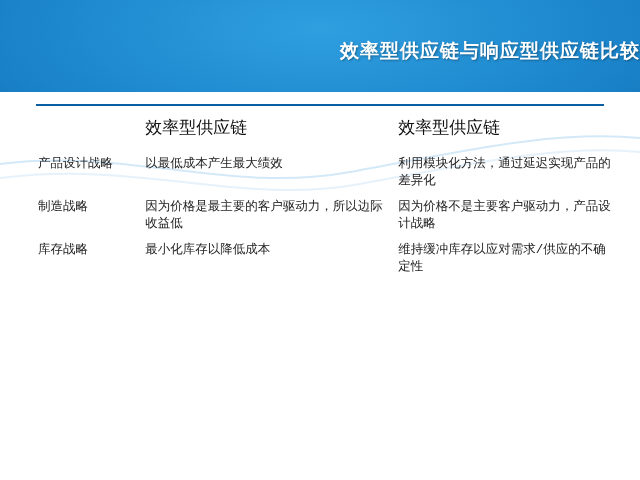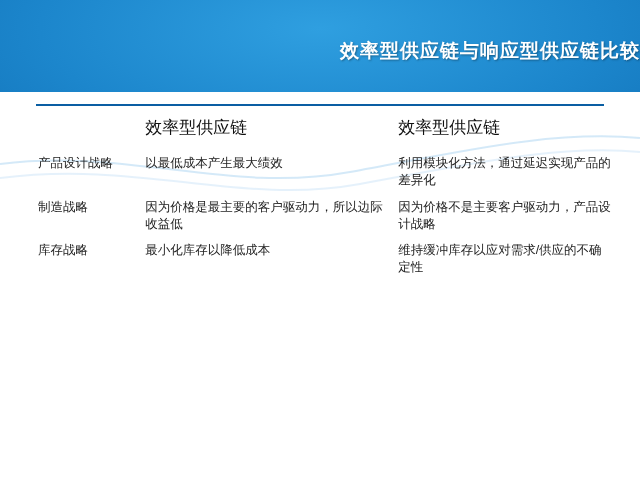--- a/index.html
+++ b/index.html
@@ -104,20 +104,21 @@
   }
   .row-label {
     color: #1a1a1a;
   }
   .mid {
     vertical-align: middle;
   }
   .tall-pad {
     padding-top: 14px;
     padding-bottom: 14px;
+    font-family: Liberation Mono, monospace;
   }
 </style>
 </head>
 <body>
 
 <div id="slide">
 
   <div class="title-band"></div>
 
   <div class="white-body"></div>

